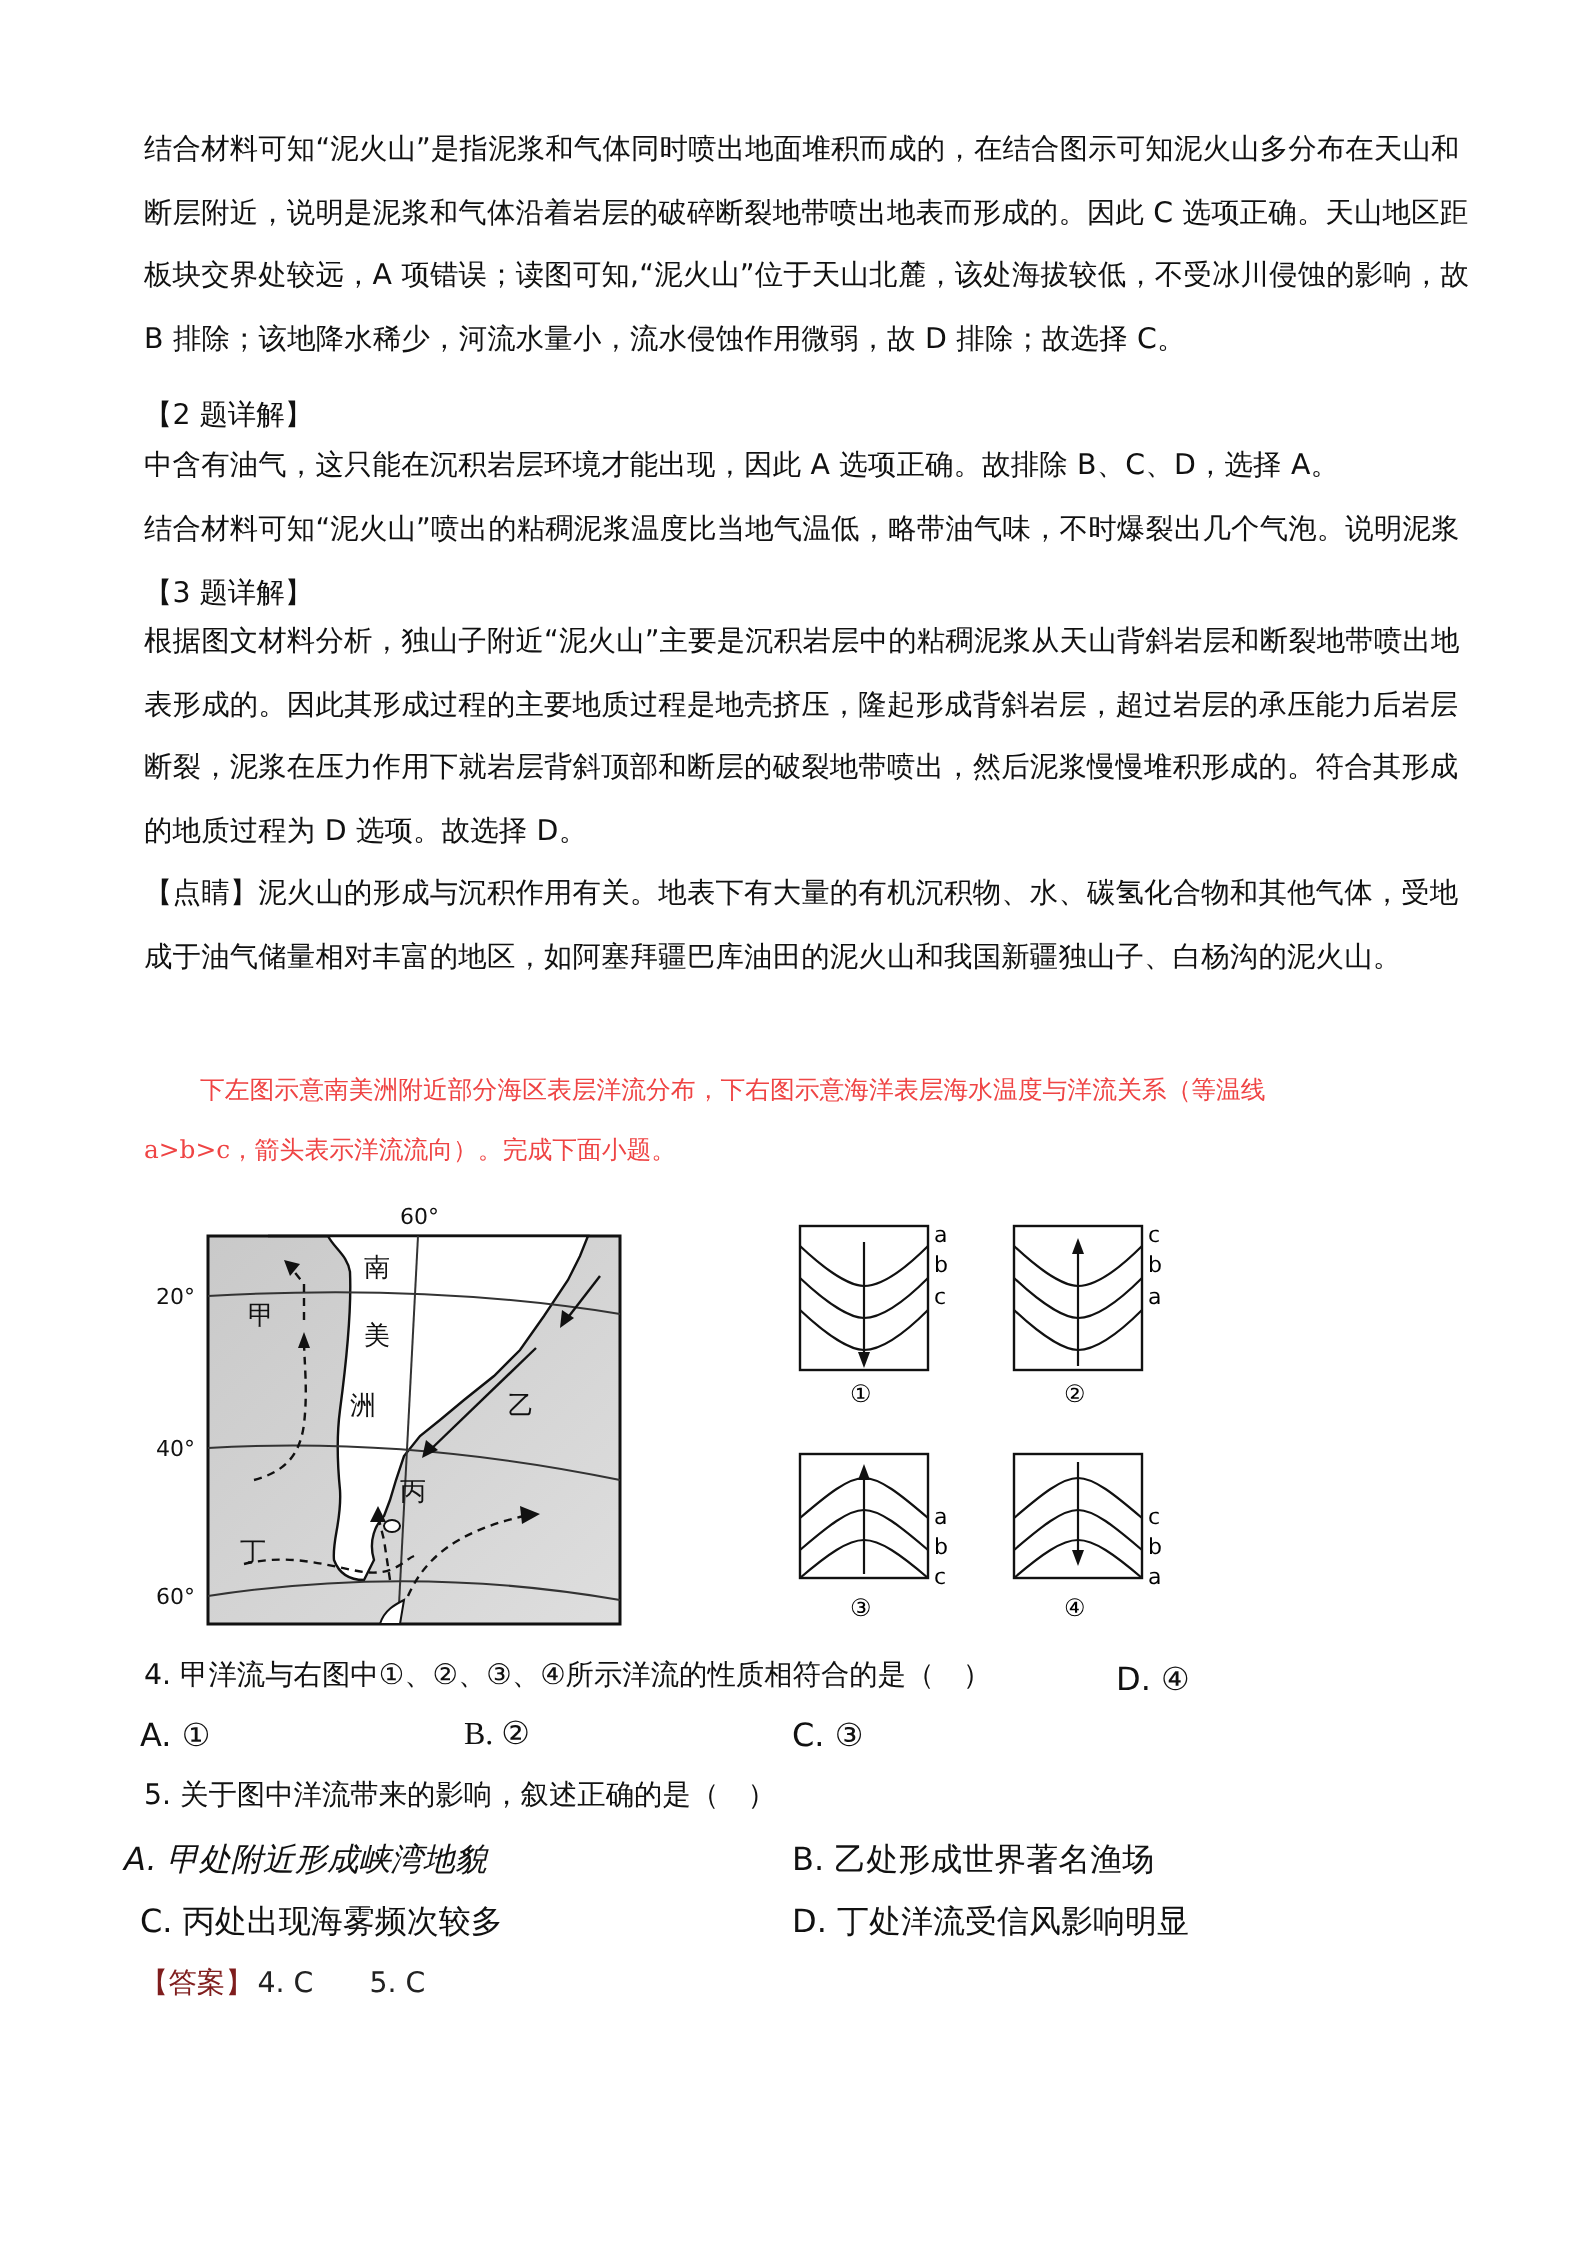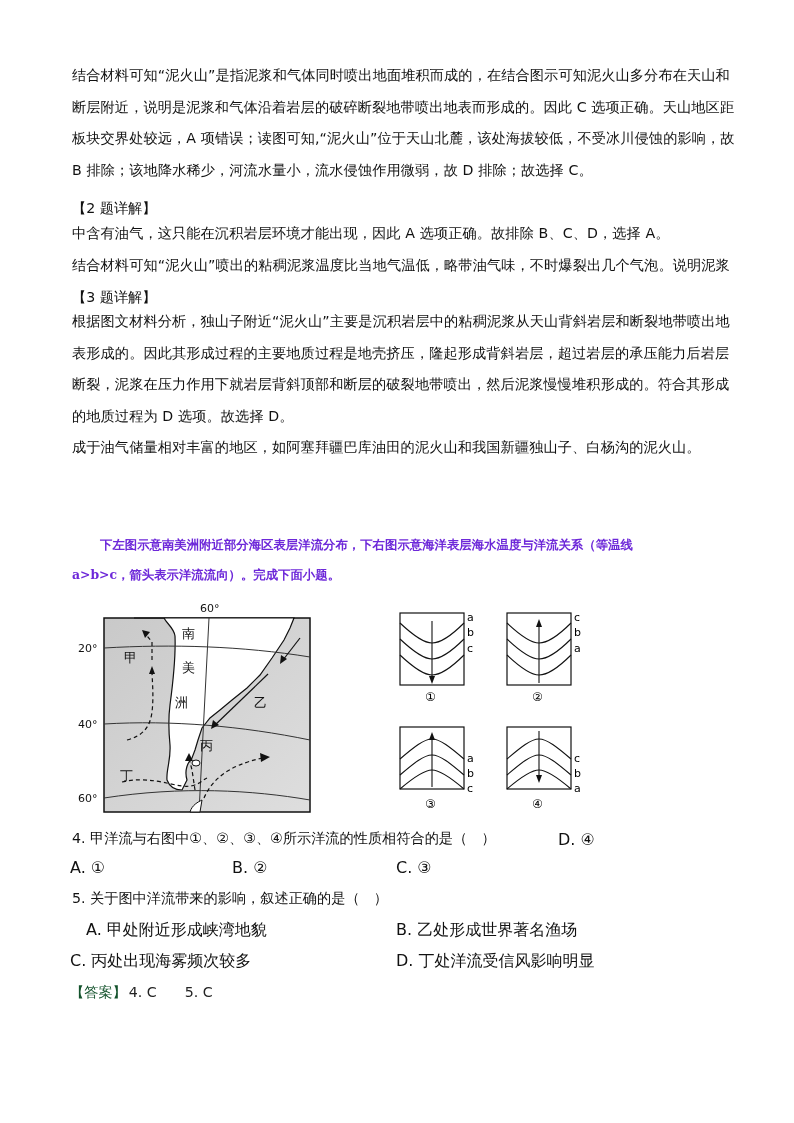--- a/index.html
+++ b/index.html
@@ -3,28 +3,28 @@
   <meta charset="utf-8">
   <style>
     html, body { margin: 0; padding: 0; background: #ffffff; }
     body { width: 794px; height: 1123px; position: relative; overflow: hidden;
            font-family: "DejaVu Sans", "Liberation Sans", sans-serif; color: #111; }
     .para { position: absolute; left: 72px; width: 652px; font-size: 14.2px; line-height: 31.5px;
             letter-spacing: 0.1px; text-align: justify; }
     .line { display: block; white-space: nowrap; }
     .heading { position: absolute; left: 72px; font-size: 14.2px; line-height: 20px; }
     .intro { position: absolute; left: 72px; width: 660px; font-family: "DejaVu Serif", "Liberation Serif", serif;
-             font-size: 12.4px; line-height: 30px; color: #6d28d9; font-weight: bold; }
+             font-size: 12.4px; line-height: 30px; color: #ef4444; }
     .intro .line.first { text-indent: 28px; }
     .figure-left { position: absolute; left: 72px; top: 600px; width: 240px; height: 215px; }
     .figure-right { position: absolute; left: 392px; top: 605px; width: 200px; height: 210px; }
     .q { position: absolute; left: 72px; font-size: 14.2px; line-height: 20px; white-space: nowrap; }
     .opt { position: absolute; font-size: 16px; line-height: 20px; white-space: nowrap; }
     .answer { position: absolute; left: 70px; top: 982px; font-size: 14.2px; line-height: 20px; white-space: nowrap; }
-    .answer .tag { color: #14532d; }
+    .answer .tag { color: #7f1d1d; }
     .answer .val { color: #222; margin-left: 2px; }
     .answer .val2 { margin-left: 28px; }
     svg text { font-family: "DejaVu Sans", "Liberation Sans", sans-serif; }
   </style>
 </head>
 <body>
 
 <div class="para" style="top:60px;">
   <span class="line">结合材料可知“泥火山”是指泥浆和气体同时喷出地面堆积而成的，在结合图示可知泥火山多分布在天山和</span>
   <span class="line">断层附近，说明是泥浆和气体沿着岩层的破碎断裂地带喷出地表而形成的。因此 C 选项正确。天山地区距</span>
@@ -40,20 +40,21 @@
 
 <div class="heading" style="top:287px;">【3 题详解】</div>
 <div class="para" style="top:306px;">
   <span class="line">根据图文材料分析，独山子附近“泥火山”主要是沉积岩层中的粘稠泥浆从天山背斜岩层和断裂地带喷出地</span>
   <span class="line">表形成的。因此其形成过程的主要地质过程是地壳挤压，隆起形成背斜岩层，超过岩层的承压能力后岩层</span>
   <span class="line">断裂，泥浆在压力作用下就岩层背斜顶部和断层的破裂地带喷出，然后泥浆慢慢堆积形成的。符合其形成</span>
   <span class="line">的地质过程为 D 选项。故选择 D。</span>
 </div>
 
 <div class="para" style="top:432px;">
+  <span class="line">【点睛】泥火山的形成与沉积作用有关。地表下有大量的有机沉积物、水、碳氢化合物和其他气体，受地</span>
   <span class="line">成于油气储量相对丰富的地区，如阿塞拜疆巴库油田的泥火山和我国新疆独山子、白杨沟的泥火山。</span>
 </div>
 
 <div class="intro" style="top:530px;">
   <span class="line first">下左图示意南美洲附近部分海区表层洋流分布，下右图示意海洋表层海水温度与洋流关系（等温线</span>
   <span class="line">a&gt;b&gt;c，箭头表示洋流流向）。完成下面小题。</span>
 </div>
 
 <div class="figure-left">
   <svg width="240" height="215" viewBox="0 0 240 215" xmlns="http://www.w3.org/2000/svg">
@@ -165,25 +166,25 @@
       <text x="182" y="157" font-size="11">c</text>
       <text x="182" y="172" font-size="11">b</text>
       <text x="182" y="187" font-size="11">a</text>
       <text x="140" y="203" font-size="12">④</text>
     </g>
   </svg>
 </div>
 
 <div class="q" style="top:828px;">4. 甲洋流与右图中①、②、③、④所示洋流的性质相符合的是（　）</div>
 <div class="opt" style="left:70px; top:858px;">A. ①</div>
-<div class="opt" style="left:232px; top:858px;">B. ②</div>
+<div class="opt" style="left:232px; top:858px;font-family:Liberation Serif, serif;">B. ②</div>
 <div class="opt" style="left:396px; top:858px;">C. ③</div>
 <div class="opt" style="left:558px; top:830px;">D. ④</div>
 
 <div class="q" style="top:888px;">5. 关于图中洋流带来的影响，叙述正确的是（　）</div>
-<div class="opt" style="left:86px; top:920px;">A. 甲处附近形成峡湾地貌</div>
+<div class="opt" style="left:62px; top:920px;font-style:italic;">A. 甲处附近形成峡湾地貌</div>
 <div class="opt" style="left:396px; top:920px;">B. 乙处形成世界著名渔场</div>
 <div class="opt" style="left:70px; top:951px;">C. 丙处出现海雾频次较多</div>
 <div class="opt" style="left:396px; top:951px;">D. 丁处洋流受信风影响明显</div>
 
 <div class="answer">
   <span class="tag">【答案】</span><span class="val">4. C</span><span class="val val2">5. C</span>
 </div>
 
 </body></html>

